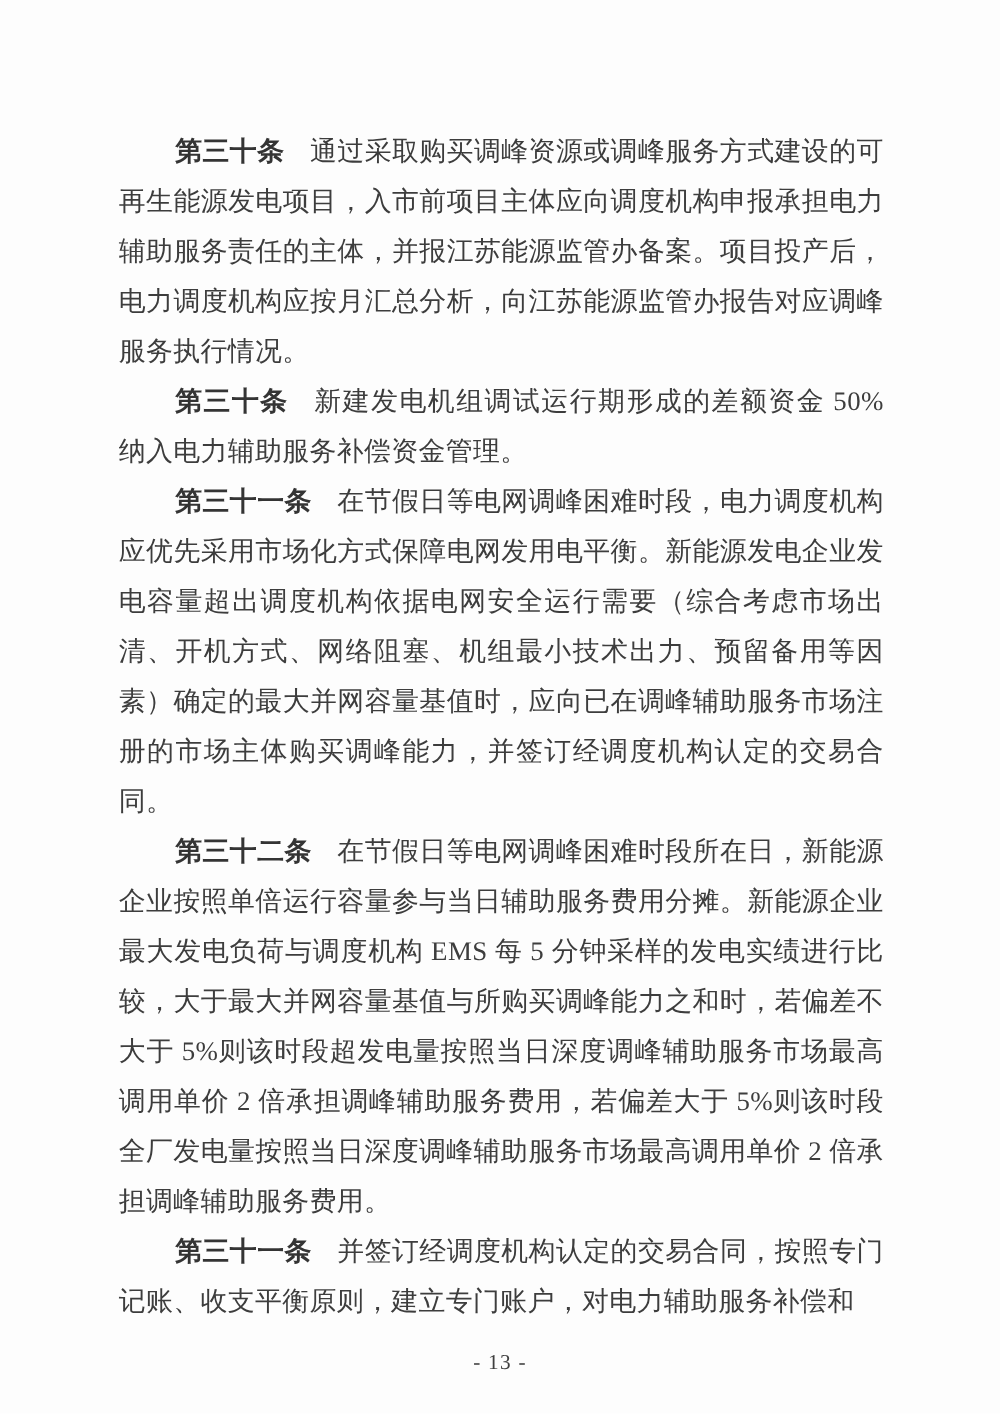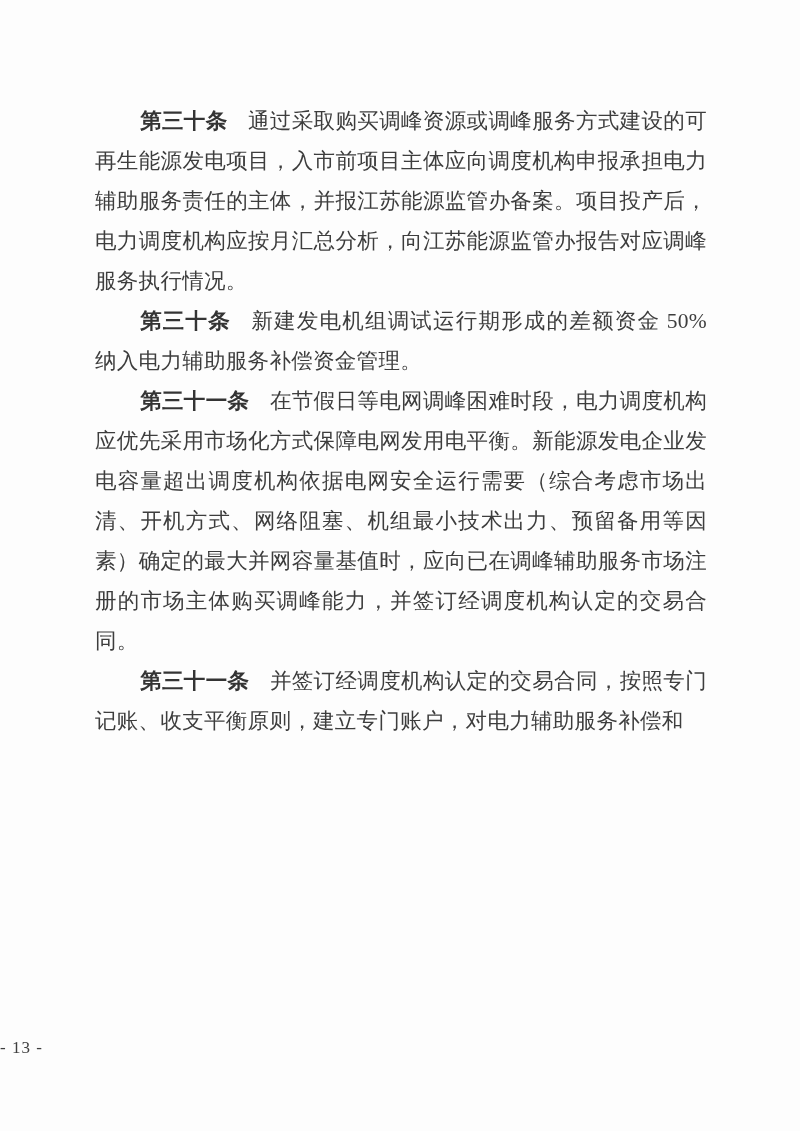--- a/index.html
+++ b/index.html
@@ -33,37 +33,39 @@
     text-justify: inter-character;
     word-break: break-all;
   }
   .article .label {
     font-weight: bold;
     color: #343434;
     margin-right: 0.95em;
   }
   .page-number {
     position: absolute;
-    top: 1036px;
+    top: 1078px;
     left: 0;
     width: 100%;
+    text-align: center;
     font-size: 17px;
     line-height: 24px;
     color: #3f3f3f;
     letter-spacing: 1px;
   }
 </style>
 </head>
 <body>
 
 <div class="page">
   <div class="content">
   <p class="article"><span class="label">第三十条</span><span class="text">通过采取购买调峰资源或调峰服务方式建设的可再生能源发电项目，入市前项目主体应向调度机构申报承担电力辅助服务责任的主体，并报江苏能源监管办备案。项目投产后，电力调度机构应按月汇总分析，向江苏能源监管办报告对应调峰服务执行情况。</span></p>
 
   <p class="article"><span class="label">第三十条</span><span class="text">新建发电机组调试运行期形成的差额资金 50%纳入电力辅助服务补偿资金管理。</span></p>
 
   <p class="article"><span class="label">第三十一条</span><span class="text">在节假日等电网调峰困难时段，电力调度机构应优先采用市场化方式保障电网发用电平衡。新能源发电企业发电容量超出调度机构依据电网安全运行需要（综合考虑市场出清、开机方式、网络阻塞、机组最小技术出力、预留备用等因素）确定的最大并网容量基值时，应向已在调峰辅助服务市场注册的市场主体购买调峰能力，并签订经调度机构认定的交易合同。</span></p>
 
+  <p class="article"><span class="label">第三十二条</span><span class="text">在节假日等电网调峰困难时段所在日，新能源企业按照单倍运行容量参与当日辅助服务费用分摊。新能源企业最大发电负荷与调度机构 EMS 每 5 分钟采样的发电实绩进行比较，大于最大并网容量基值与所购买调峰能力之和时，若偏差不大于 5%则该时段超发电量按照当日深度调峰辅助服务市场最高调用单价 2 倍承担调峰辅助服务费用，若偏差大于 5%则该时段全厂发电量按照当日深度调峰辅助服务市场最高调用单价 2 倍承担调峰辅助服务费用。</span></p>
 
   <p class="article"><span class="label">第三十一条</span><span class="text">并签订经调度机构认定的交易合同，按照专门记账、收支平衡原则，建立专门账户，对电力辅助服务补偿和</span></p>
 </div>
   <div class="page-number">- 13 -</div>
 </div>
 
 </body></html>

